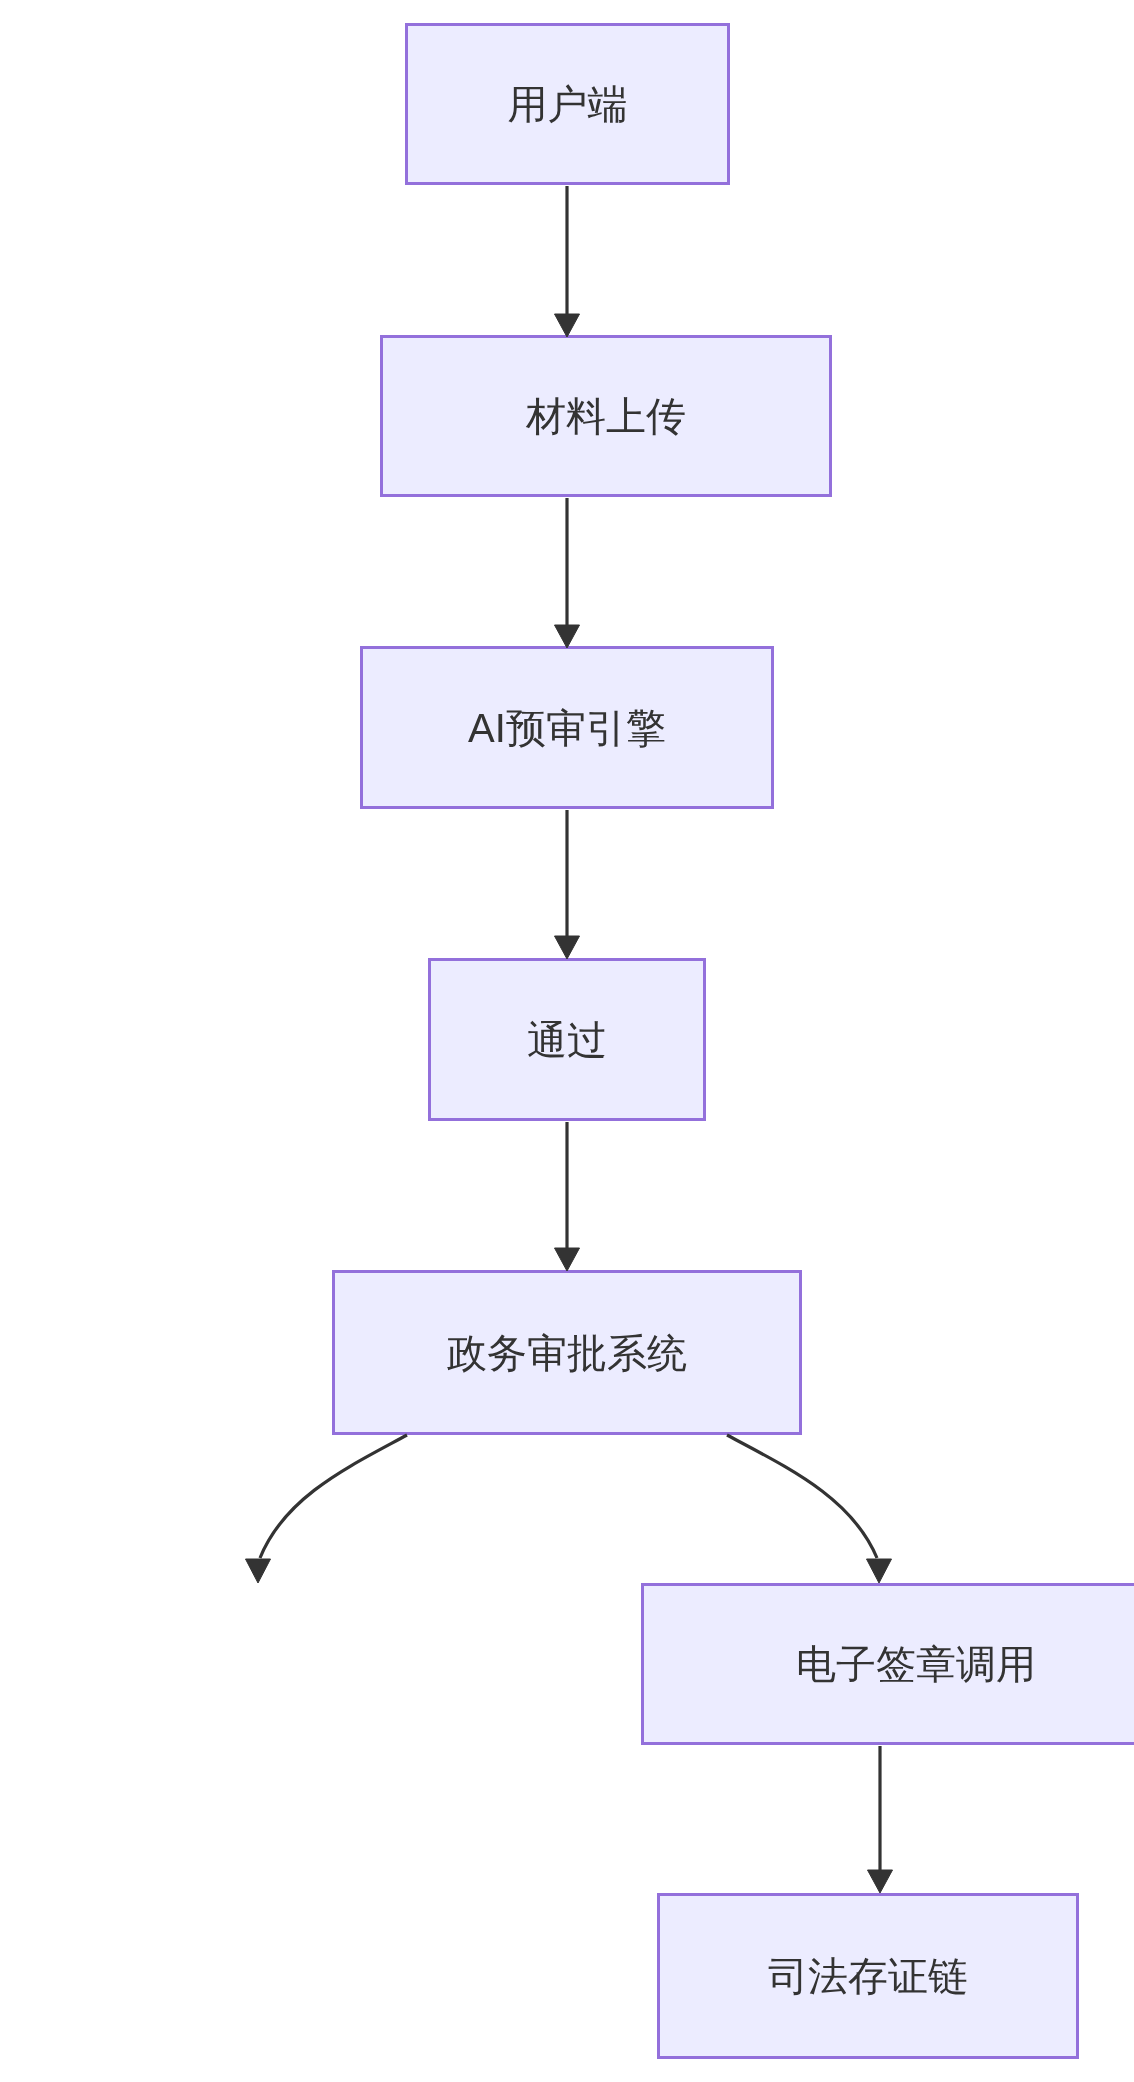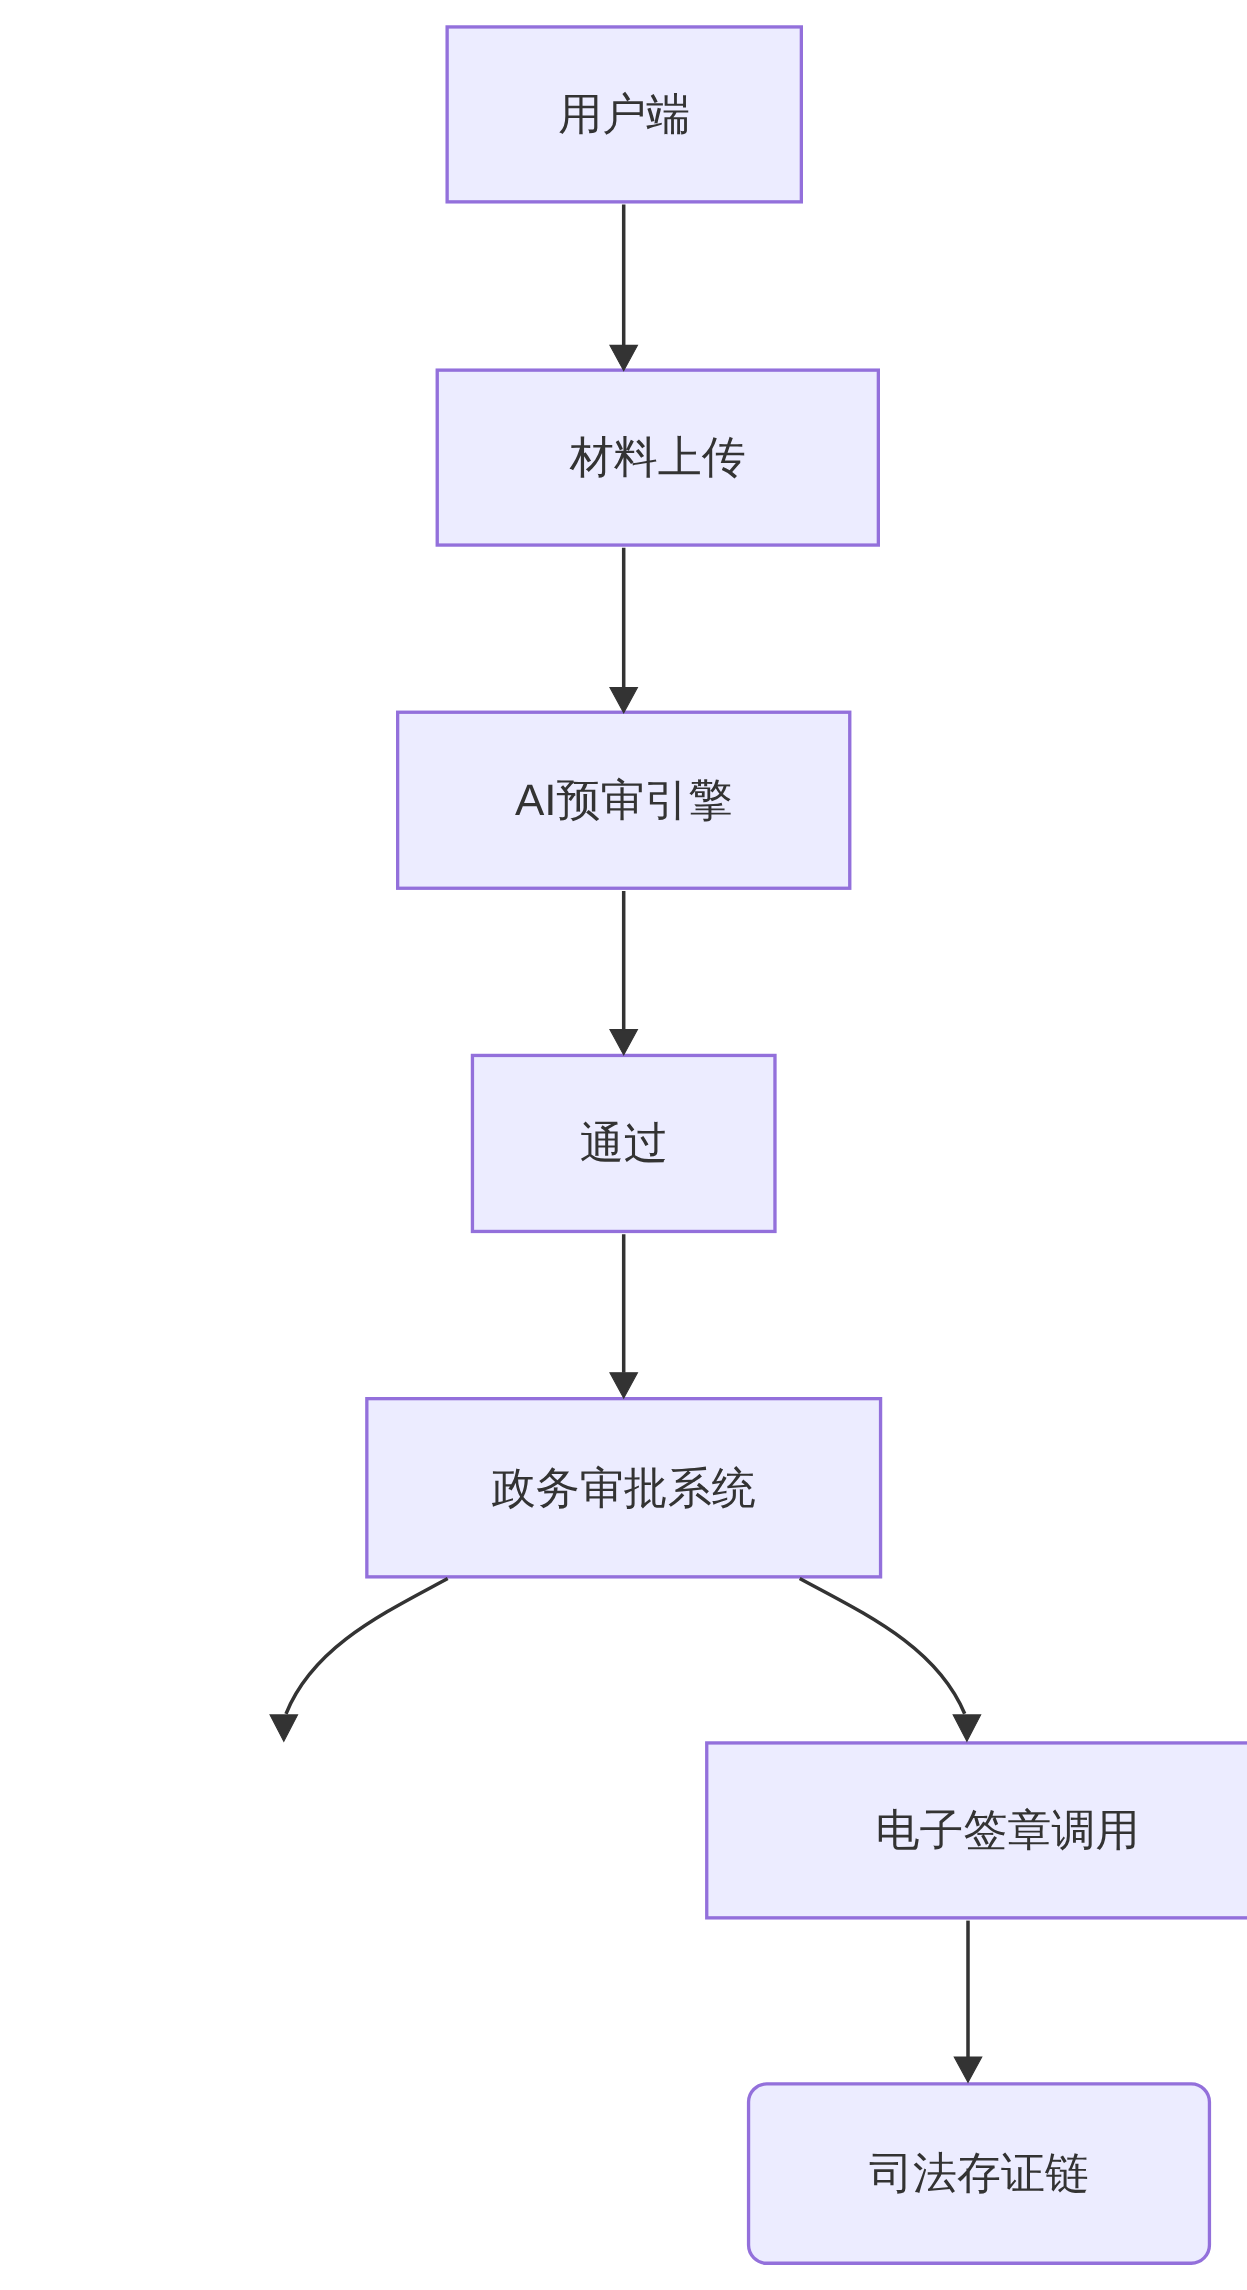--- a/index.html
+++ b/index.html
@@ -33,27 +33,27 @@
     display: flex;
     align-items: center;
     justify-content: center;
     font-size: 40px;
     line-height: 1;
     text-align: center;
     z-index: 1;
     white-space: nowrap;
   }
   #node-user   { left: 405px; top: 23px;   width: 325px; height: 162px; }
-  #node-upload { left: 380px; top: 335px;  width: 404px; height: 162px; margin-left: 16px; }
+  #node-upload { left: 380px; top: 335px;  width: 452px; height: 162px; }
   #node-ai     { left: 360px; top: 646px;  width: 414px; height: 163px; }
   #node-pass   { left: 428px; top: 958px;  width: 278px; height: 163px; }
   #node-gov    { left: 332px; top: 1270px; width: 470px; height: 165px; text-align: right; }
   #node-track  { left: 23px;  top: 1583px; width: 468px; height: 162px; }
   #node-sign   { left: 641px; top: 1583px; width: 550px; height: 162px; }
-  #node-chain  { left: 679px; top: 1893px; width: 422px; height: 166px; border-radius: 18px; }
+  #node-chain  { left: 657px; top: 1893px; width: 422px; height: 166px; }
 
   .edge-line {
     stroke: #333333;
     stroke-width: 3.2;
     fill: none;
   }
   .edge-head {
     fill: #333333;
     stroke: #333333;
     stroke-width: 1;

